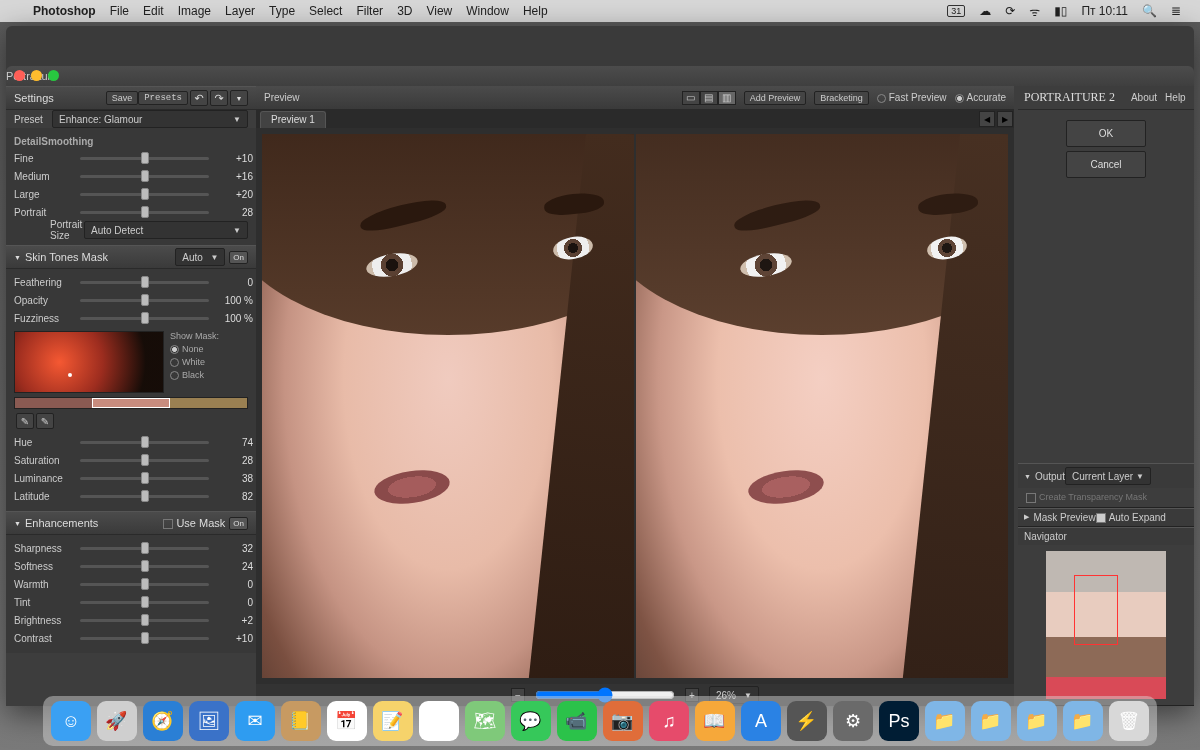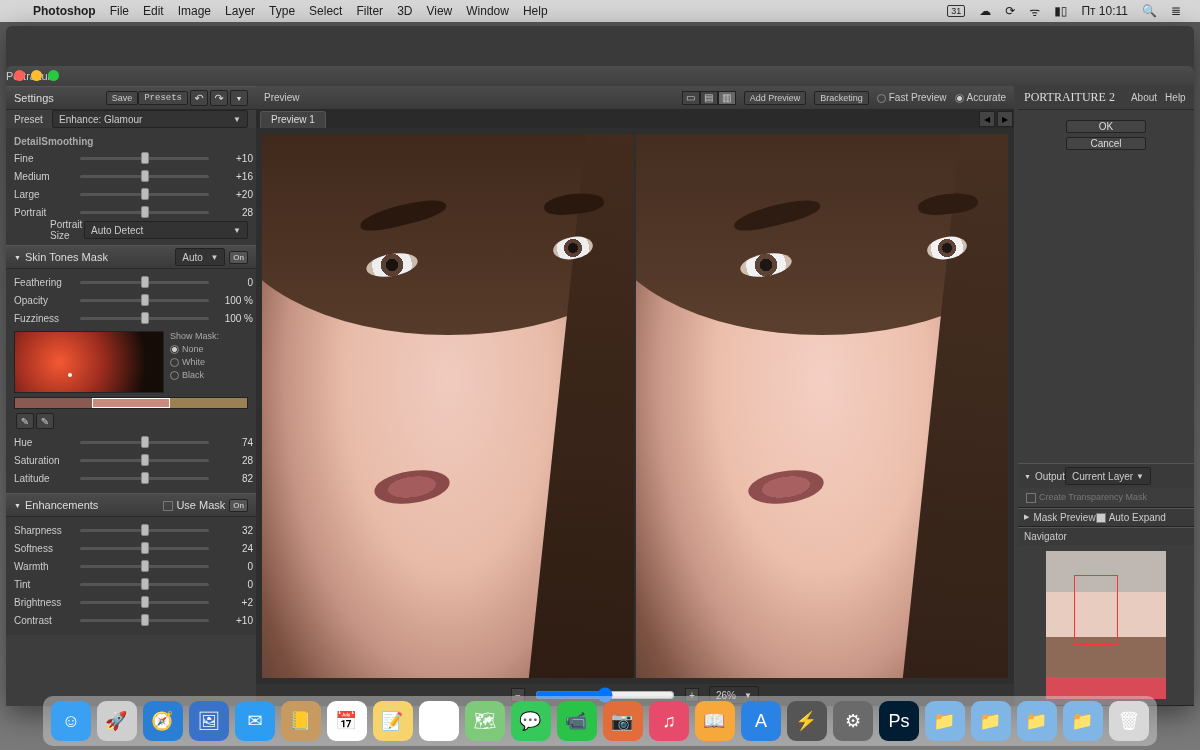--- a/index.html
+++ b/index.html
@@ -62,21 +62,21 @@
 .lips{position:absolute;width:76px;height:32px;left:30%;top:62%;background:radial-gradient(ellipse,#a55c5c 0 45%,#8a4a4a 45% 80%,transparent 80%);border-radius:50%;transform:rotate(-8deg);}
 .hair{position:absolute;top:-8%;width:120%;height:45%;background:linear-gradient(180deg,#3b2519,#573b2a);left:-10%;border-radius:0 0 55% 55%;}
 .hairside{position:absolute;right:-8%;top:0;width:30%;height:120%;background:linear-gradient(180deg,#432c1e,#2b1a11);transform:rotate(6deg);}
 
 .zoombar{height:22px;background:#333;display:flex;align-items:center;justify-content:center;gap:10px;font-size:10px;color:#ccc;}
 .zoombar .zb{width:14px;height:14px;background:#444;border:1px solid #222;display:flex;align-items:center;justify-content:center;}
 
 
 .brandbar{height:24px;display:flex;align-items:center;padding:0 6px;gap:8px;border-bottom:1px solid #2a2a2a;}
 .brandbar .brand{font-family:Georgia,serif;font-size:12px;color:#ddd;}
-.btn-wide{background:#444;border:1px solid #222;color:#ddd;font-size:10px;padding:0 0;width:80px;text-align:center;border-radius:2px;margin:4px auto;display:block;}
+.btn-wide{background:#444;border:1px solid #222;color:#ddd;font-size:10px;padding:7px 0;width:80px;text-align:center;border-radius:2px;margin:4px auto;display:block;}
 
 .rt-section{border-top:1px solid #555;border-bottom:1px solid #222;}
 .rt-hdr{display:flex;align-items:center;padding:3px 6px;font-size:10px;background:#3a3a3a;}
 .rt-hdr .tri{margin-right:4px;font-size:7px;}
 
 .navigator{padding:6px;display:flex;justify-content:center;}
 .nav-thumb{width:120px;height:148px;background:linear-gradient(180deg,#bfb8b2 0 28%,#e8ccbf 28% 58%,#8d6a57 58% 85%,#d94a57 85% 100%);position:relative;}
 .nav-thumb .marker{position:absolute;border:1px solid #f33;left:28px;top:24px;width:44px;height:70px;}
 
 .onbtn{background:#555;border:1px solid #222;font-size:8px;padding:1px 3px;border-radius:2px;color:#ddd;margin-left:4px;}
@@ -251,20 +251,25 @@
               <span class="lbl">Hue</span>
               <input type="range" value="50" style="">
               <span class="val">74</span>
             </div>
             <div class="ctl-row">
               <span class="lbl">Saturation</span>
               <input type="range" value="50" style="">
               <span class="val">28</span>
             </div>
             <div class="ctl-row">
+              <span class="lbl">Luminance</span>
+              <input type="range" value="50" style="">
+              <span class="val">38</span>
+            </div>
+            <div class="ctl-row">
               <span class="lbl">Latitude</span>
               <input type="range" value="50" style="">
               <span class="val">82</span>
             </div>
           </div>
       </div>
 
       <div class="section-hdr">
         <span style="margin-right:4px;font-size:7px;">▼</span>
         <span>Enhancements</span>

